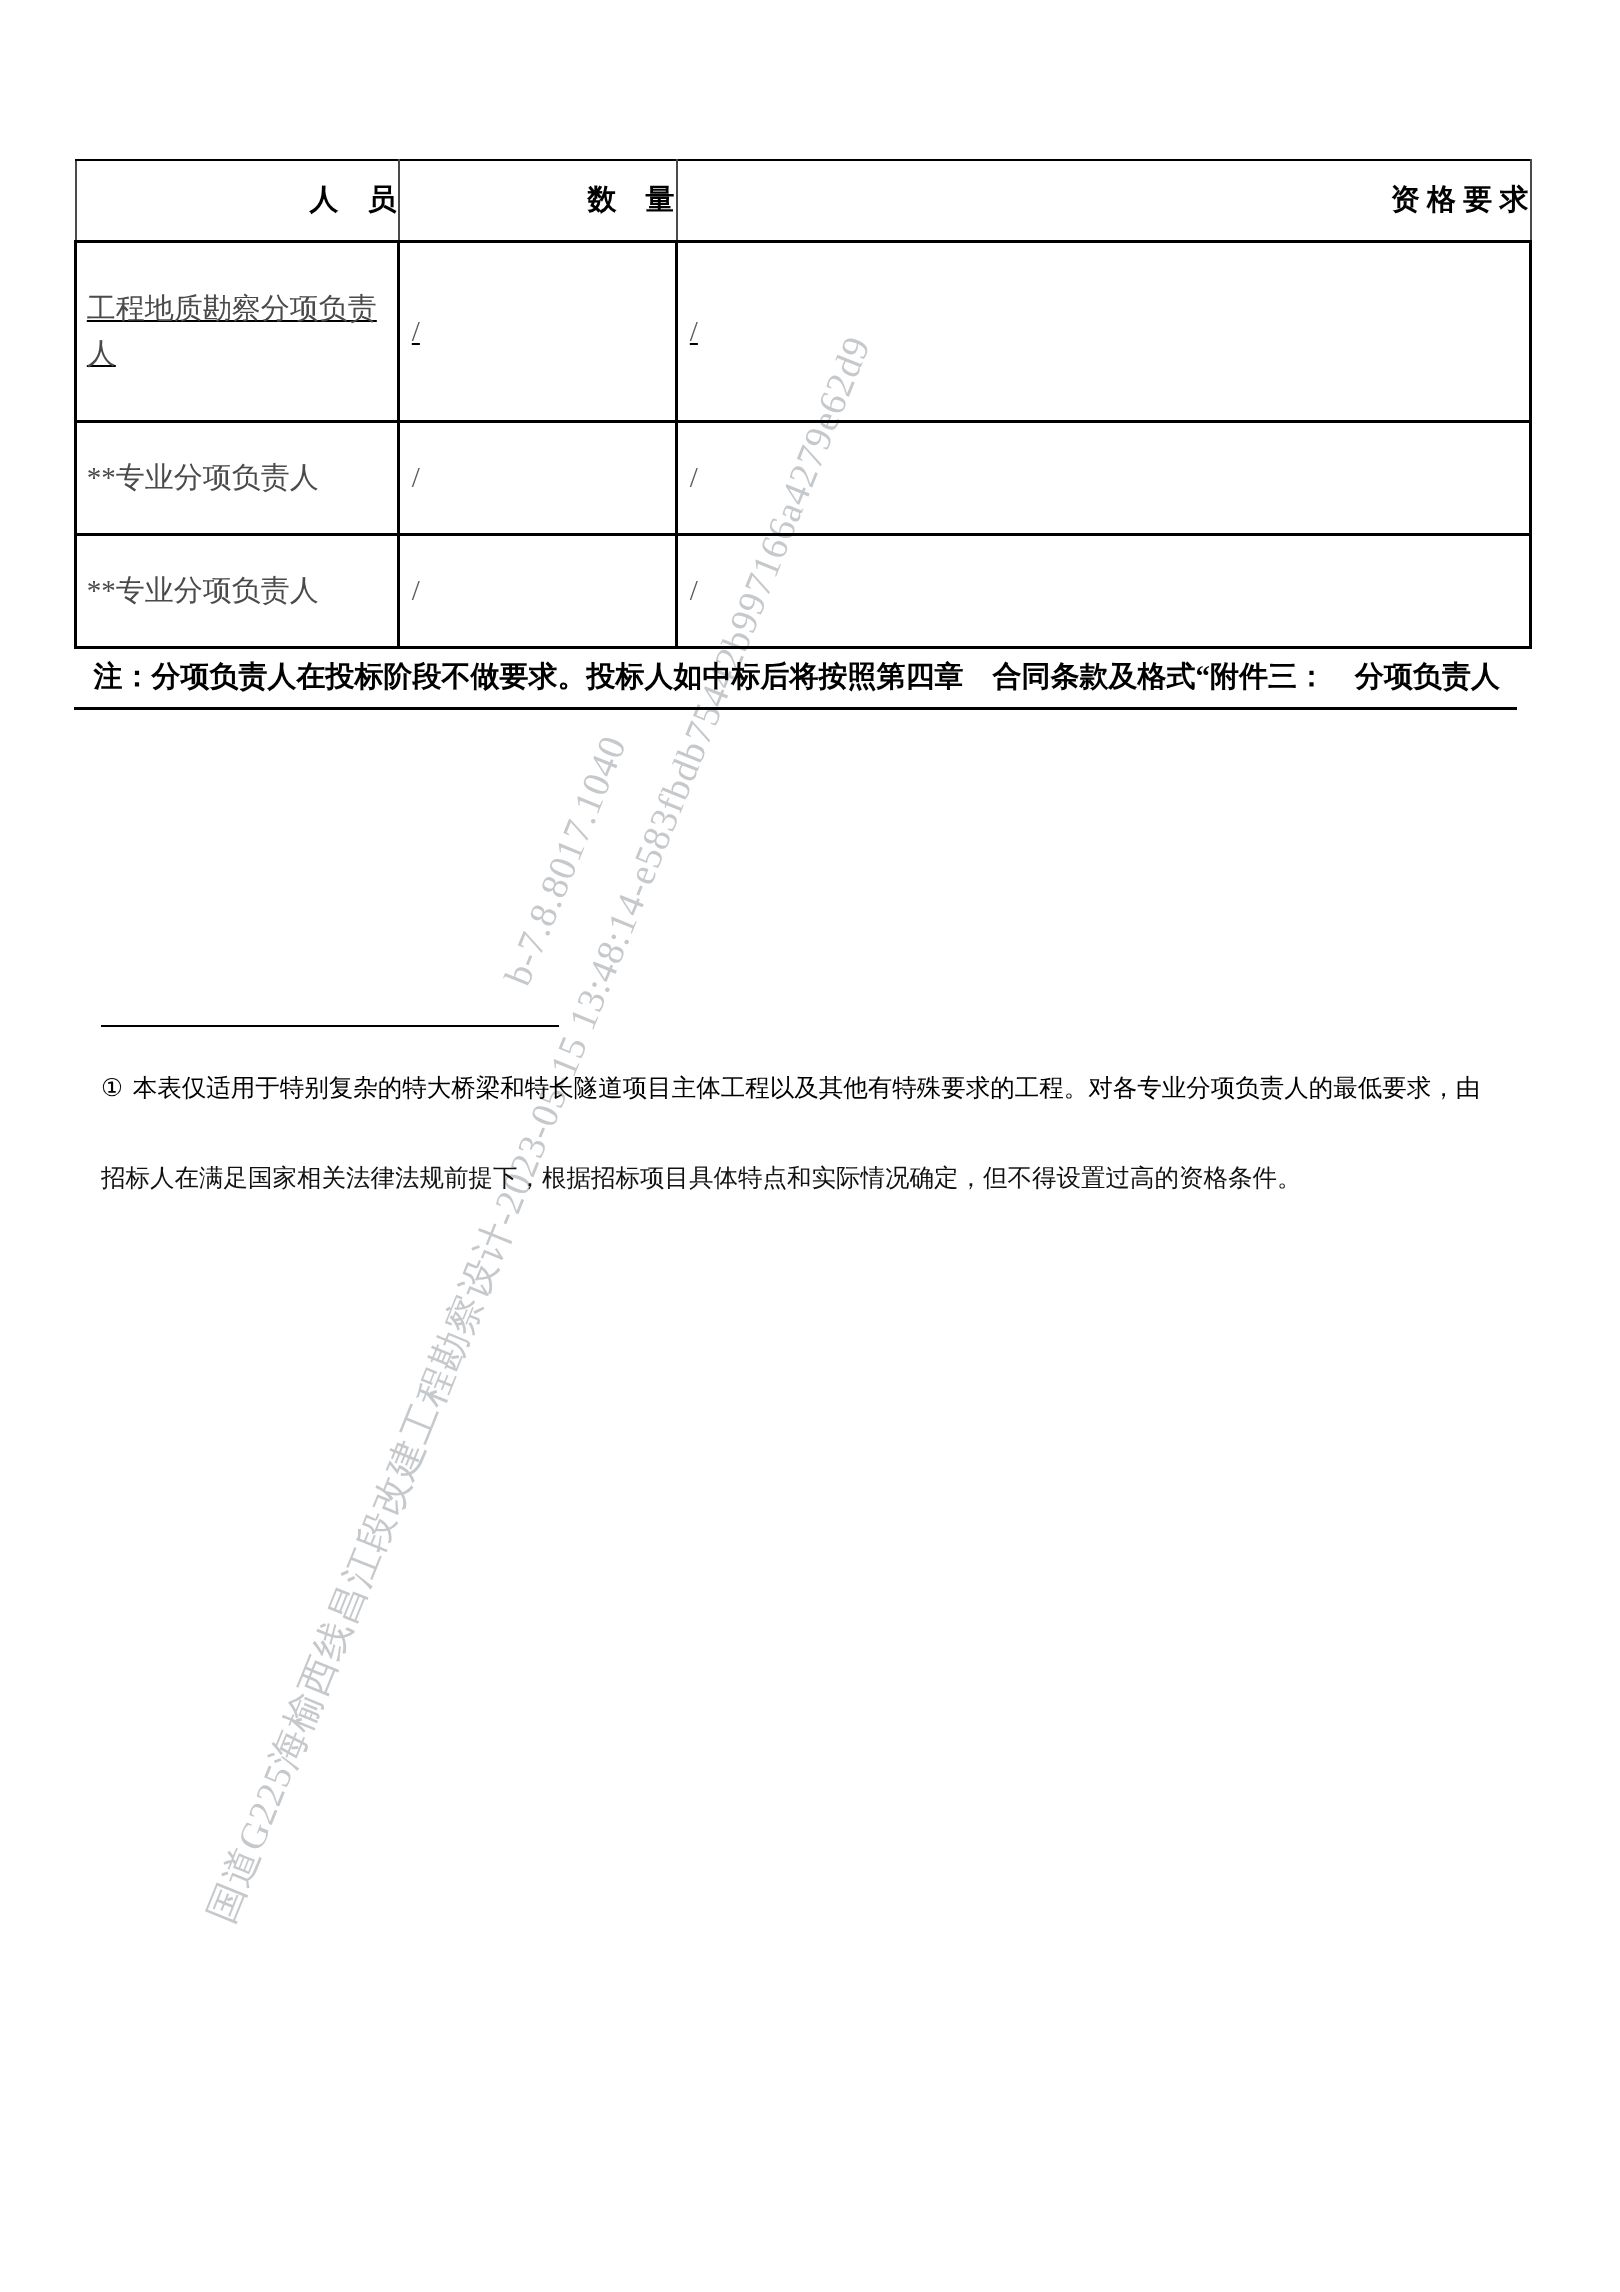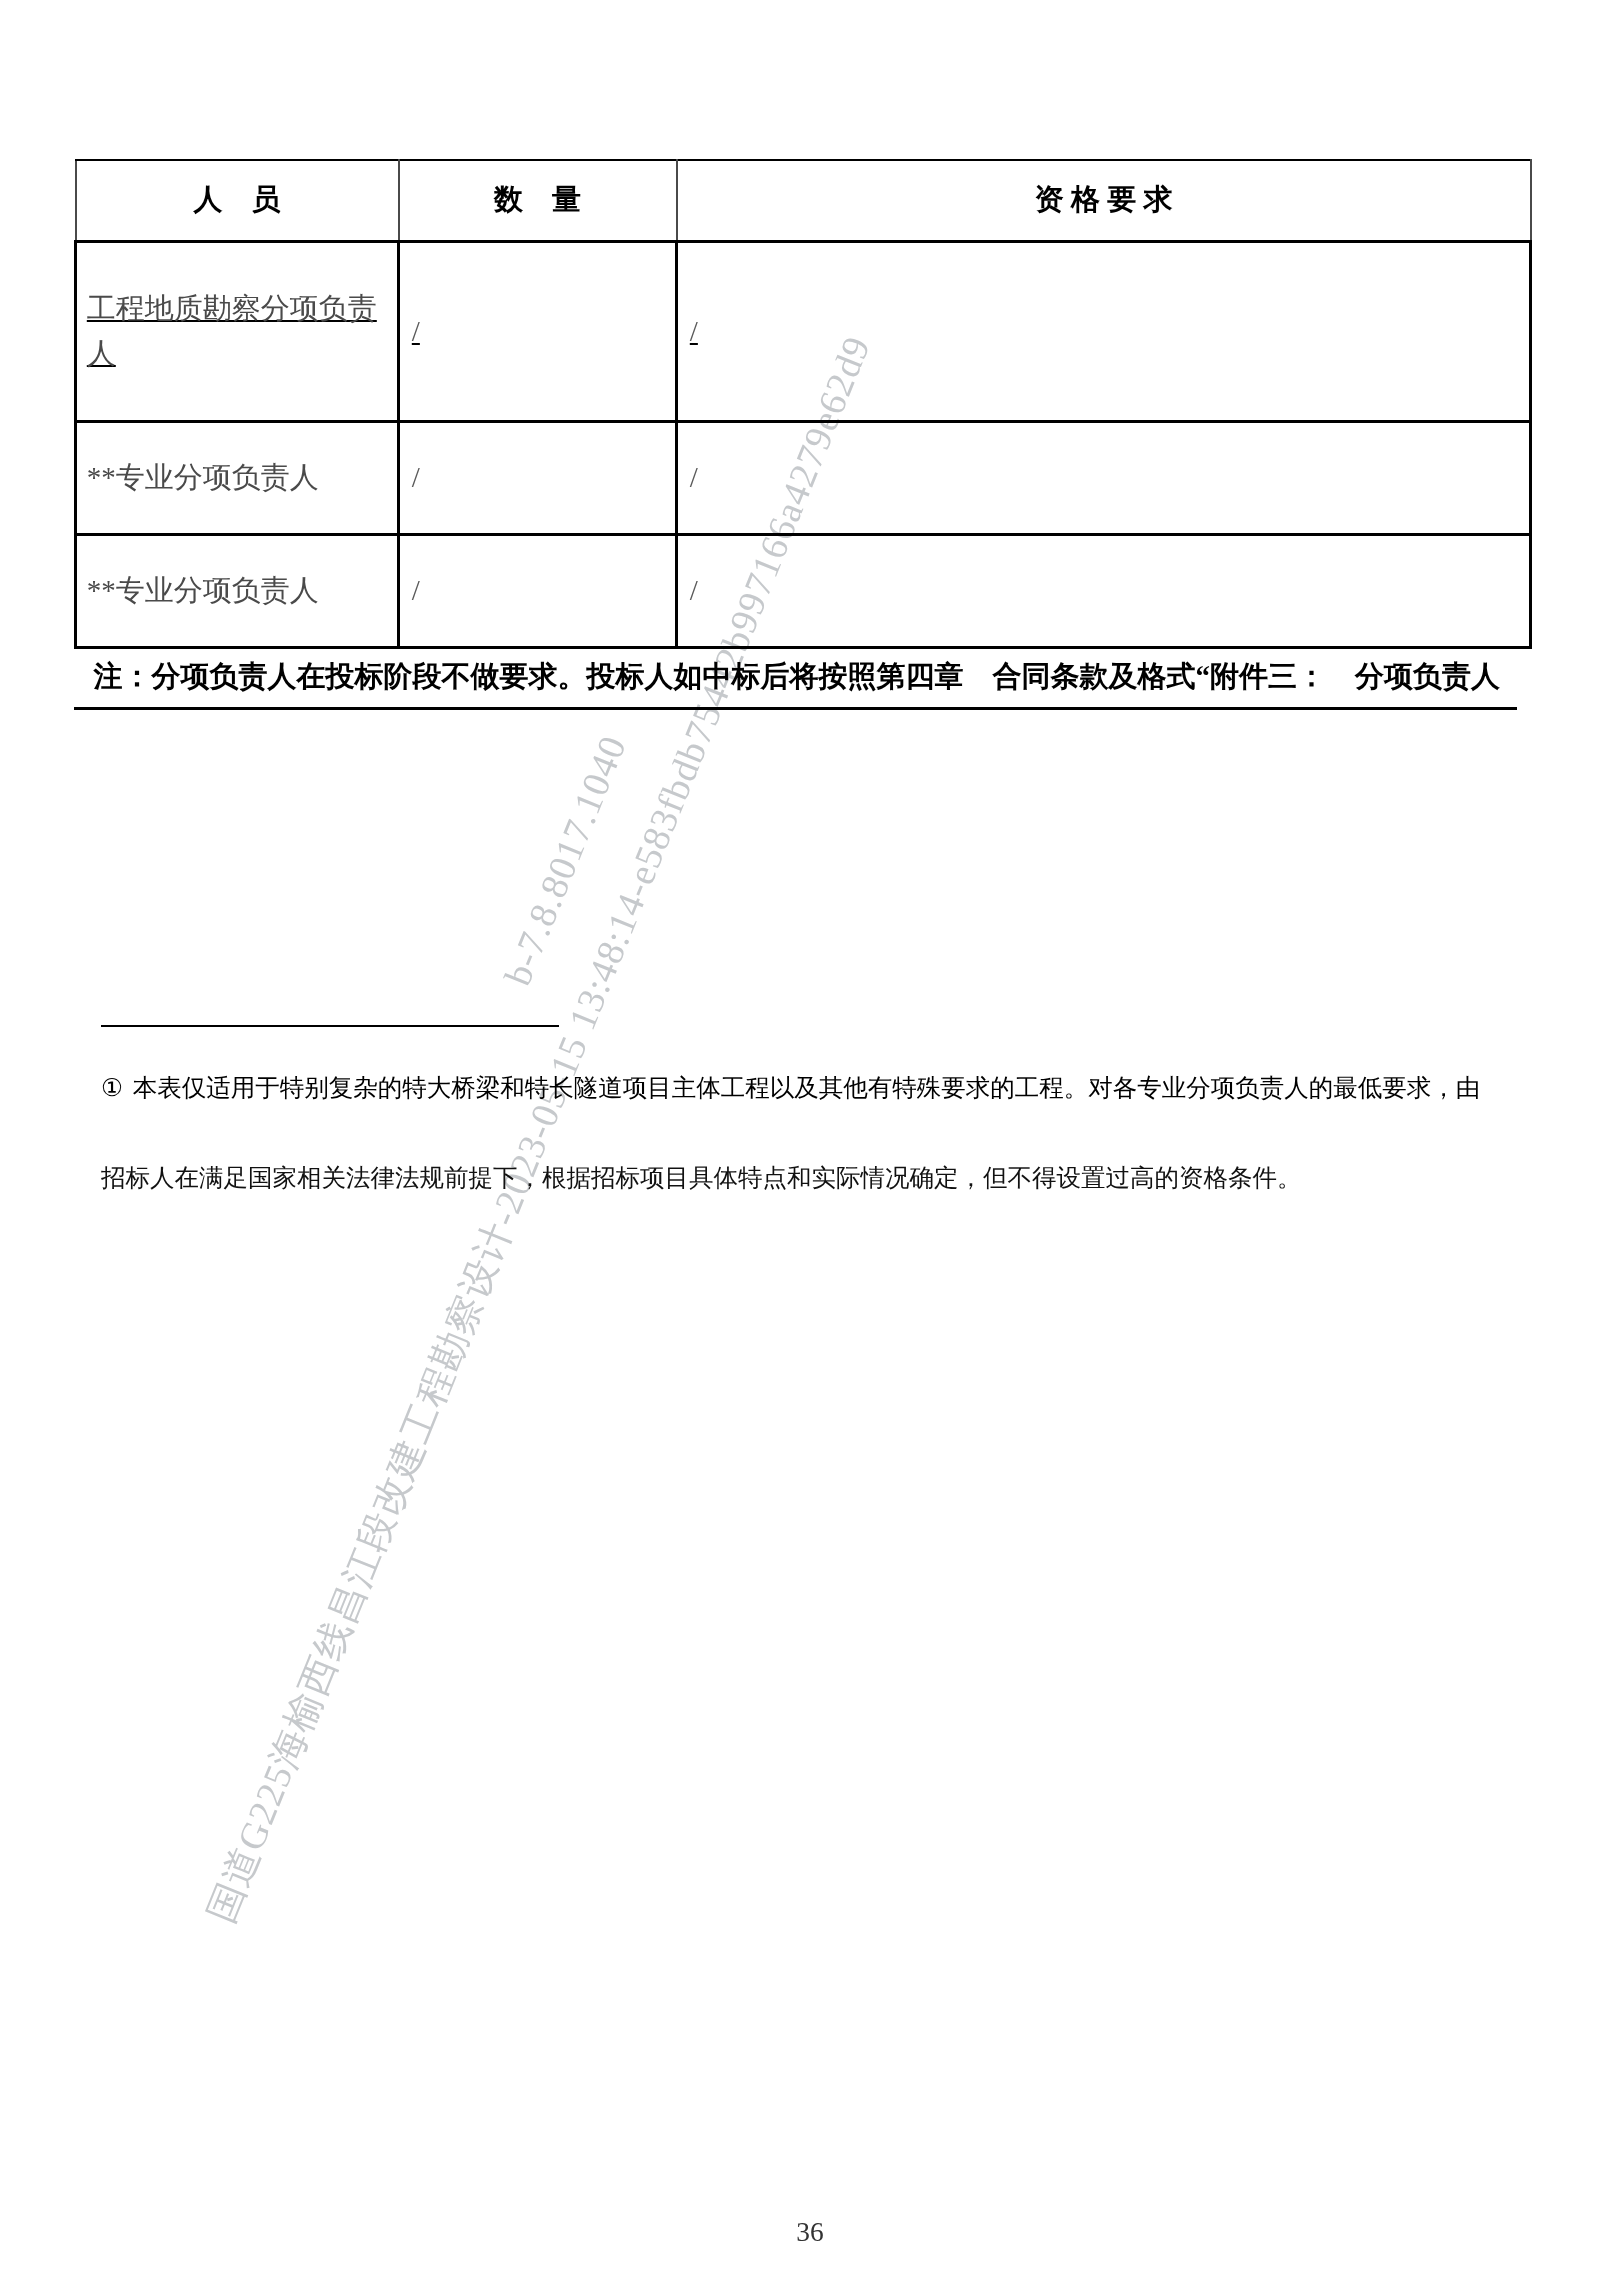--- a/index.html
+++ b/index.html
@@ -35,21 +35,21 @@
   .title sup{font-size:21.6px;vertical-align:13.7px;margin-left:5.9px;font-weight:400;}
   
   table.qual-table{
     position:absolute;left:74px;top:159px;
     width:1443px;height:490px;
     border-collapse:collapse;table-layout:fixed;
     z-index:2;background:transparent;
   }
   .qual-table th{
     border:2px solid #4a4a4a;border-top:2.9px solid #000;
-    font-size:29px;font-weight:700;text-align:center;vertical-align:middle;
+    font-size:29px;font-weight:700;text-align:right;vertical-align:middle;
     background:transparent;
   }
   .qual-table td{
     border:3.9px solid #000;
     font-size:29px;vertical-align:middle;
     background:transparent;
   }
   .qual-table .c1{width:319px;}
   .qual-table .c2{width:274px;}
   .qual-table .c3{width:850px;}
@@ -137,16 +137,15 @@
     </tr>
   </tbody>
   </table>
 
   <div class="note1">注：分项负责人在投标阶段不做要求。投标人如中标后将按照第四章　合同条款及格式“附件三：　分项负责人</div>
 
   <div class="fsep"></div>
   <div class="fn1"><span class="fmark">①</span><span>本表仅适用于特别复杂的特大桥梁和特长隧道项目主体工程以及其他有特殊要求的工程。对各专业分项负责人的最低要求，由</span></div>
   <div class="fn2">招标人在满足国家相关法律法规前提下，根据招标项目具体特点和实际情况确定，但不得设置过高的资格条件。</div>
 
-  <div class="pageno">36</div>
 
 </div>
 
 
 </body></html>

